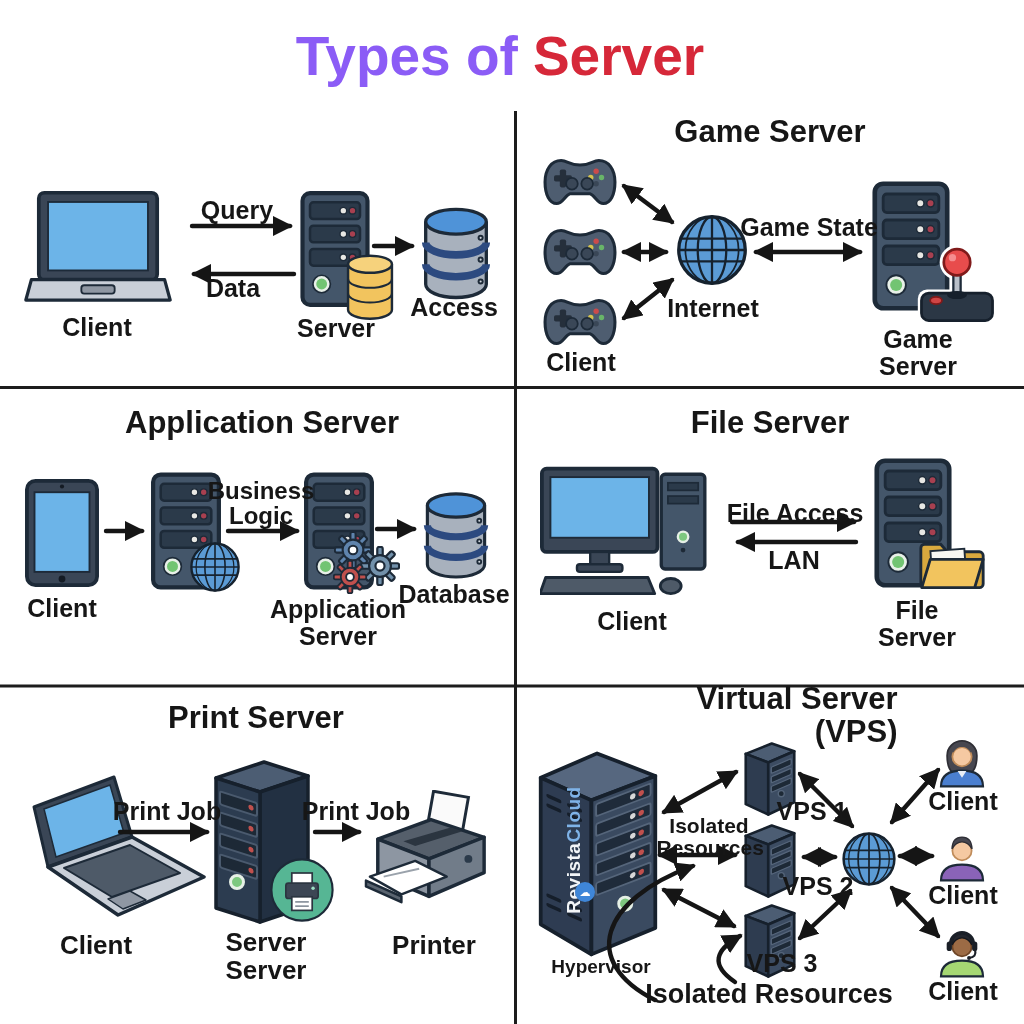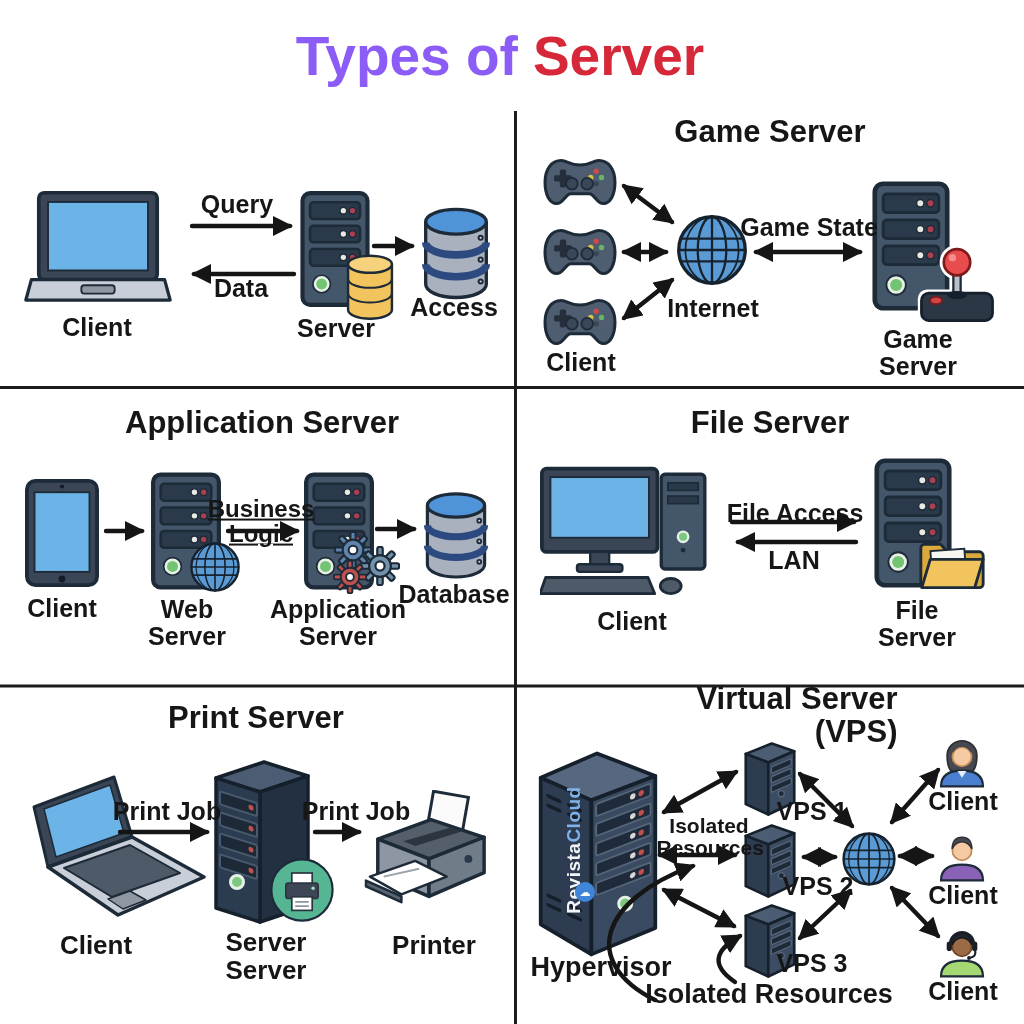--- a/index.html
+++ b/index.html
@@ -383,57 +383,56 @@
   </g>
 </g>
 </svg>
 
 <div class="maintitle" style="left:500px;top:56px;">
   <span class="pre">Types of</span>
   <span class="hl">Server</span>
 </div>
 
 <div class="lbl" style="left:97px;top:327px;font-size:25px;">Client</div>
-<div class="lbl" style="left:237px;top:204px;font-size:25px;">Query</div>
-<div class="lbl" style="left:233px;top:288px;font-size:25px;margin-left:8px;">Data</div>
+<div class="lbl" style="left:237px;top:210px;font-size:25px;">Query</div>
+<div class="lbl" style="left:233px;top:288px;font-size:25px;">Data</div>
 <div class="lbl" style="left:336px;top:328px;font-size:25px;">Server</div>
 <div class="lbl" style="left:454px;top:307px;font-size:25px;">Access</div>
 
 <div class="lbl ptitle" style="left:770px;top:132px;">Game Server</div>
 <div class="lbl nw" style="left:809px;top:227px;font-size:25px;">Game State</div>
 <div class="lbl" style="left:713px;top:308px;font-size:25px;">Internet</div>
 <div class="lbl" style="left:581px;top:362px;font-size:25px;">Client</div>
 <div class="lbl" style="left:918px;top:352px;font-size:25px;width:95px;">Game Server</div>
 
 <div class="lbl ptitle" style="left:262px;top:423px;">Application Server</div>
 <div class="lbl" style="left:62px;top:608px;font-size:25px;">Client</div>
-<div class="lbl" style="left:187px;top:622px;font-size:25px;width:90px;">Web Server</div>
-<div class="lbl" style="left:261px;top:521px;font-size:24px;width:115px;text-decoration:underline;">Business Logic</div>
+<div class="lbl" style="left:261px;top:503px;font-size:24px;width:115px;">Business Logic</div>
 <div class="lbl" style="left:338px;top:622px;font-size:25px;width:150px;">Application Server</div>
 <div class="lbl" style="left:454px;top:594px;font-size:25px;">Database</div>
 
 <div class="lbl ptitle" style="left:770px;top:423px;">File Server</div>
 <div class="lbl nw" style="left:795px;top:499px;font-size:25px;margin-top:14px;">File Access</div>
 <div class="lbl" style="left:794px;top:560px;font-size:25px;">LAN</div>
 <div class="lbl" style="left:632px;top:621px;font-size:25px;">Client</div>
 <div class="lbl" style="left:917px;top:623px;font-size:25px;width:80px;">File Server</div>
 
 <div class="lbl ptitle" style="left:256px;top:718px;">Print Server</div>
 <div class="lbl nw" style="left:167px;top:811px;font-size:25px;">Print Job</div>
 <div class="lbl nw" style="left:356px;top:811px;font-size:25px;">Print Job</div>
 <div class="lbl" style="left:96px;top:946px;font-size:26px;">Client</div>
 <div class="lbl" style="left:266px;top:957px;font-size:26px;width:100px;">Server Server</div>
 <div class="lbl" style="left:434px;top:946px;font-size:26px;">Printer</div>
 
 <div class="lbl ptitle" style="left:771px;top:716px;text-align:right;">Virtual Server (VPS)</div>
-<div class="lbl" style="left:601px;top:967px;font-size:27px;">Hypervisor</div>
+<div class="lbl" style="left:601px;top:967px;font-size:19px;">Hypervisor</div>
 <div class="lbl" style="left:709px;top:837px;font-size:21px;width:105px;">Isolated Resources</div>
 <div class="lbl nw" style="left:812px;top:811px;font-size:25px;">VPS 1</div>
 <div class="lbl nw" style="left:812px;top:886px;font-size:25px;margin-left:6px;">VPS 2</div>
-<div class="lbl nw" style="left:812px;top:963px;font-size:25px;">VPS 3</div>
+<div class="lbl nw" style="left:782px;top:963px;font-size:25px;">VPS 3</div>
 <div class="lbl nw" style="left:769px;top:994px;font-size:27px;">Isolated Resources</div>
 <div class="lbl" style="left:963px;top:801px;font-size:25px;">Client</div>
 <div class="lbl" style="left:963px;top:895px;font-size:25px;">Client</div>
 <div class="lbl" style="left:963px;top:991px;font-size:25px;">Client</div>
 
 <div class="wm">
   <span class="w1">Revista</span><span class="w2">Cloud</span>
 </div>
 <div class="logo">☁</div>
 

